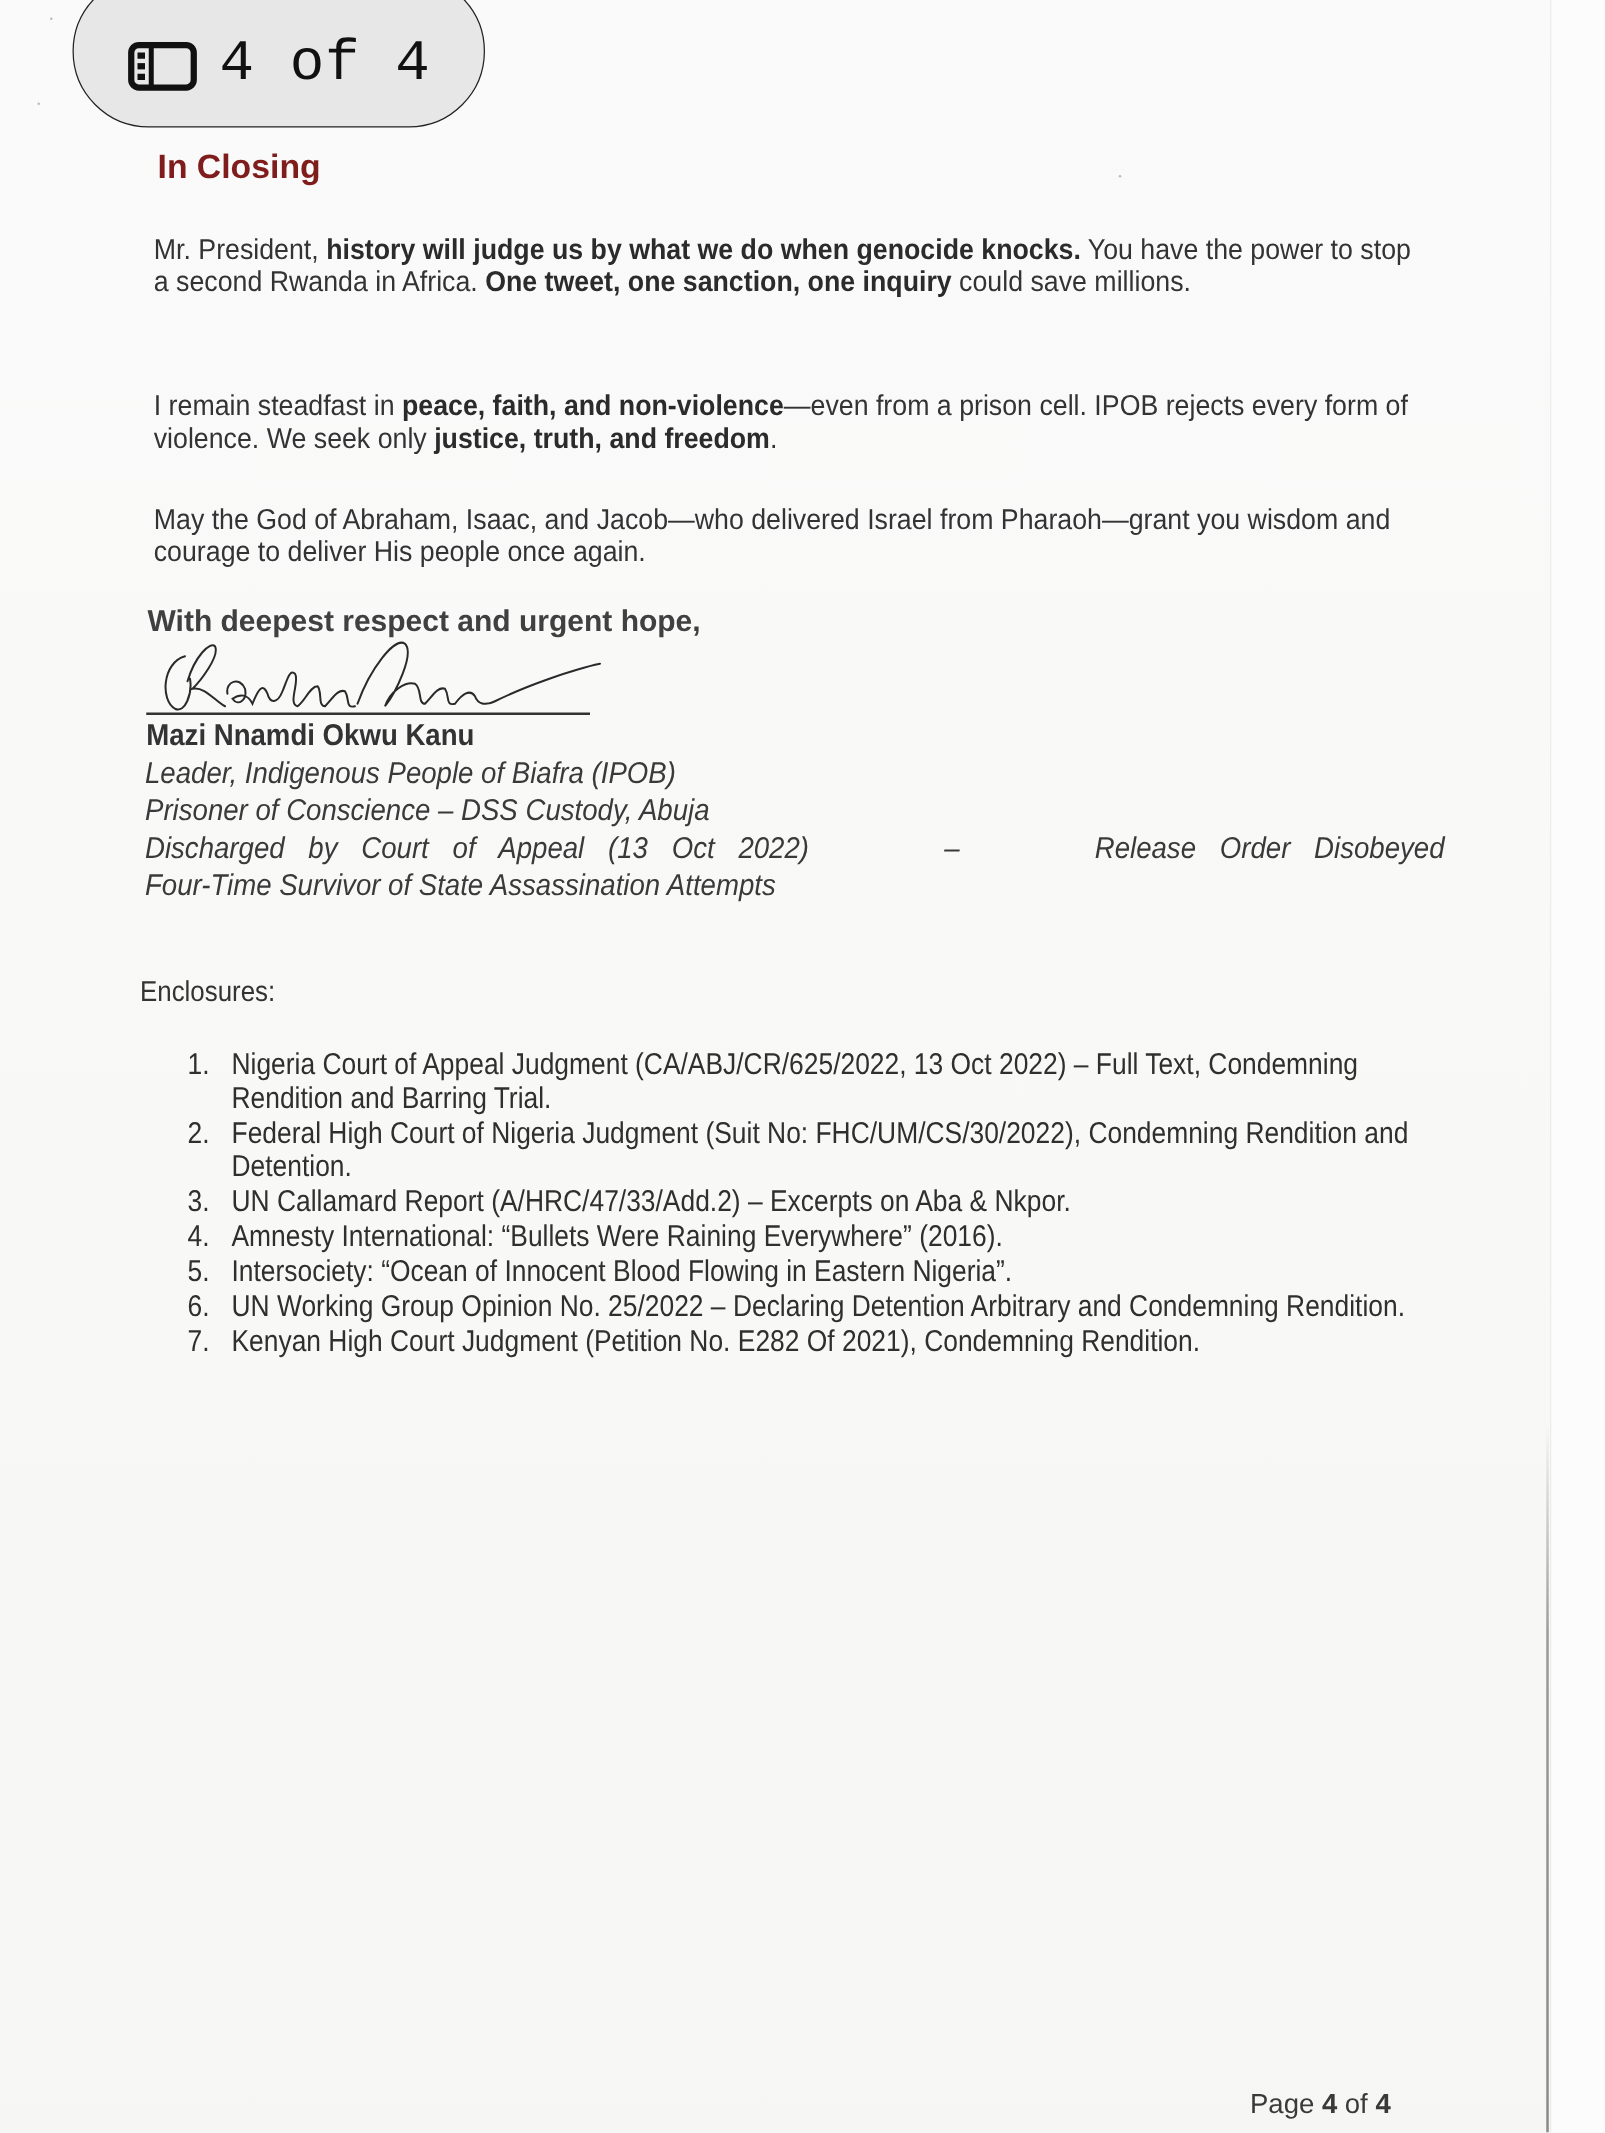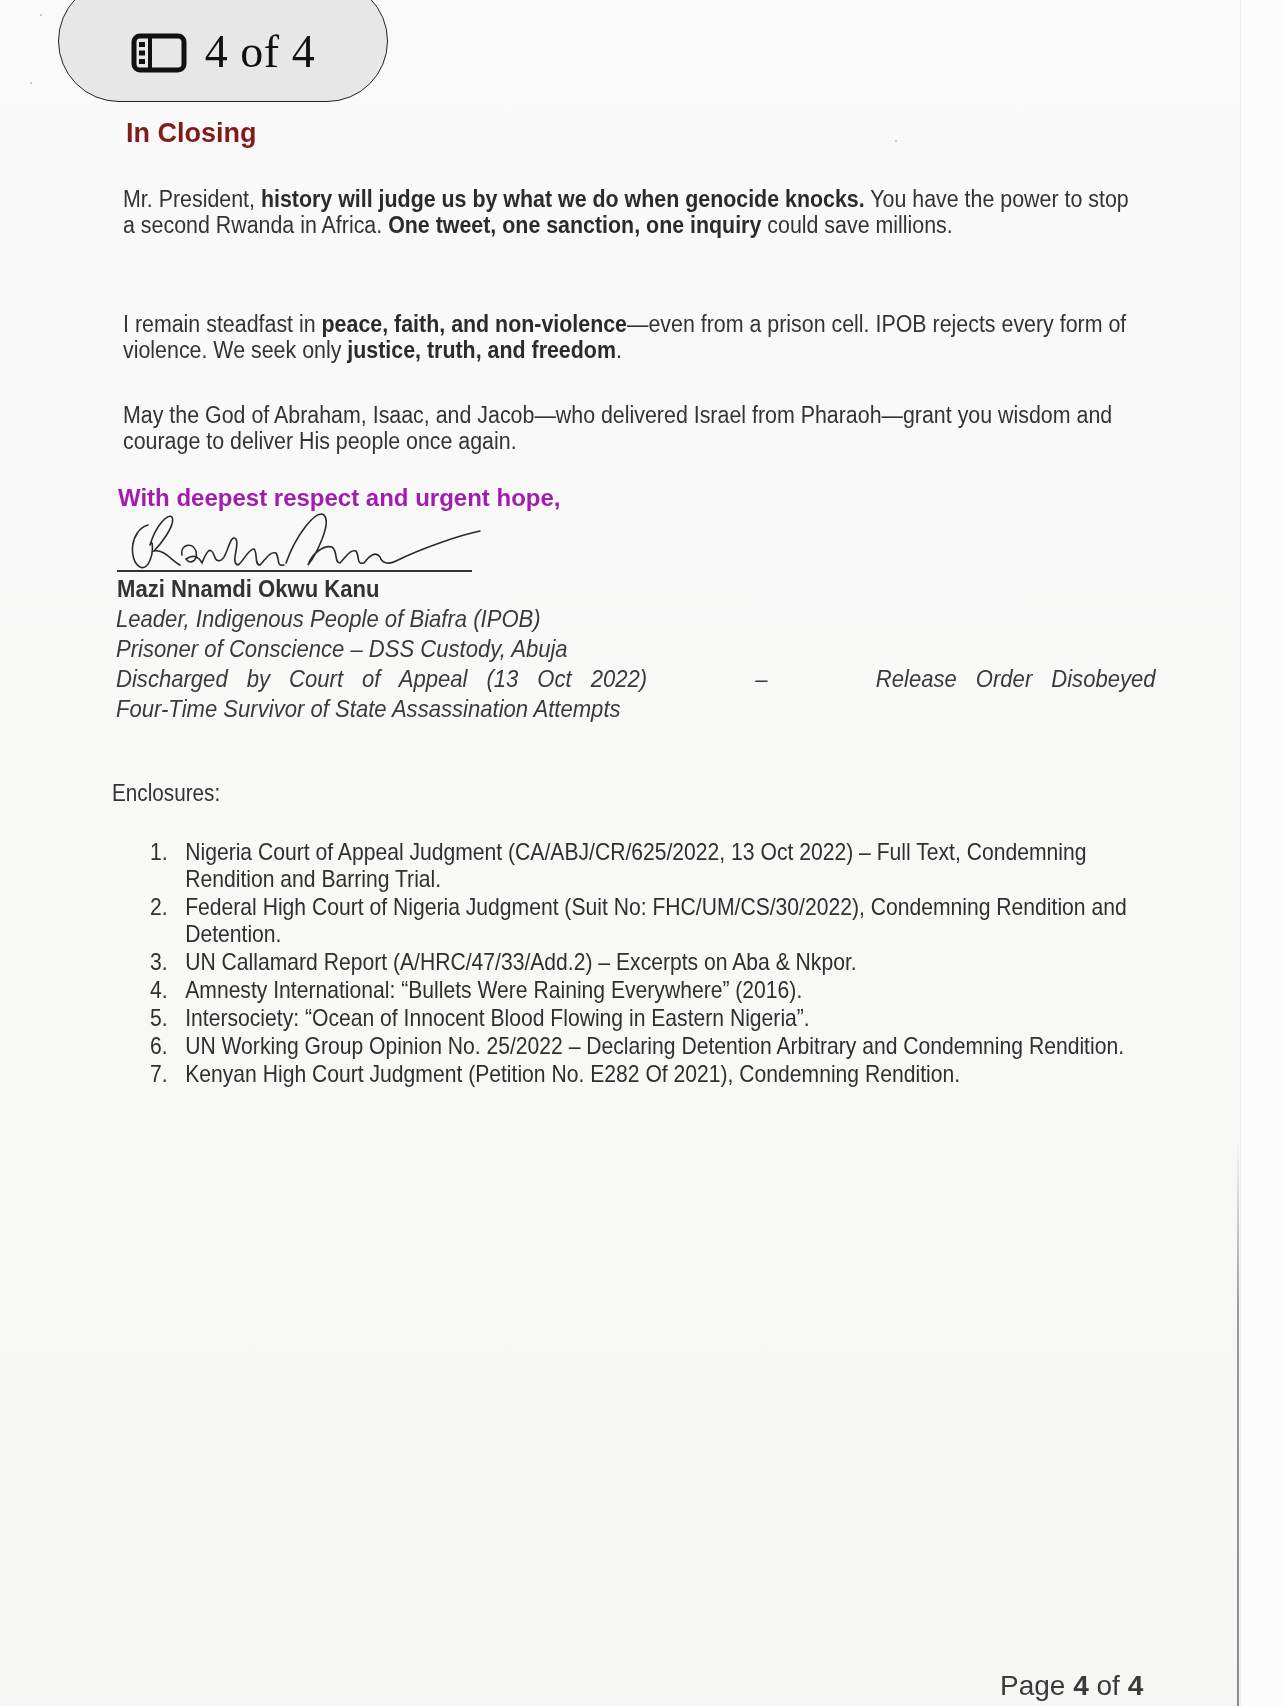--- a/index.html
+++ b/index.html
@@ -23,39 +23,39 @@
       background: #fcfcfc; border-left: 1px solid #ececec;
     }
     .page-pill {
       position: absolute; left: 58px; top: -20px; width: 330px; height: 122px;
       border: 1.5px solid #222; border-radius: 70px;
       background: #e7e7e7;
       display: flex; align-items: center; justify-content: center;
       padding-top: 20px; box-sizing: border-box; cursor: pointer;
     }
     .pill-icon { width: 56px; height: 40px; margin-right: 18px; margin-top: 4px; }
-    .pill-label { font-family: Liberation Serif, serif; font-size: 46px; color: #111; letter-spacing: 0.5px; }
+    .pill-label { font-family: Liberation Mono, monospace; font-size: 46px; color: #111; letter-spacing: 0.5px; }
 
     .doc { position: absolute; left: 0; top: 0; width: 1240px; }
     .heading {
       position: absolute; left: 126px; top: 118px;
       font-size: 27px; font-weight: bold; color: #7f1d1d; margin: 0;
     }
     .para {
       position: absolute; left: 123px; width: 1015px;
       font-size: 23px; line-height: 26px; color: #333; margin: 0;
       font-family: "Liberation Sans", sans-serif;
       transform: scaleX(0.93); transform-origin: left top;
     }
     .para b { color: #2b2b2b; }
     .p1 { top: 186px; width: 1095px; }
     .p2 { top: 311px; width: 1095px; }
     .p3 { top: 402px; width: 1095px; }
 
-    .closing { position: absolute; left: 118px; top: 484px; font-size: 24px; font-weight: bold; color: #a21caf; margin: 0; }
+    .closing { position: absolute; left: 118px; top: 484px; font-size: 24px; font-weight: bold; color: #404040; margin: 0; }
     .signature { position: absolute; left: 120px; top: 505px; width: 420px; height: 70px; }
     .sig-line { position: absolute; left: 117px; top: 570px; width: 355px; height: 2px; background: #333; }
     .signer-name { position: absolute; left: 117px; top: 575px; font-size: 24px; font-weight: bold; color: #333; margin: 0; transform: scaleX(0.92); transform-origin: left top; }
     .signer-line {
       position: absolute; left: 116px; font-size: 24px; font-style: italic; color: #3a3a3a; margin: 0;
       transform: scaleX(0.92); transform-origin: left top; white-space: nowrap;
     }
     .t1 { top: 605px; }
     .t2 { top: 635px; }
     .t3 { top: 665px; width: 1130px; display: flex; justify-content: space-between; word-spacing: 14px; }
@@ -63,21 +63,21 @@
 
     .enc-label { position: absolute; left: 112px; top: 780px; font-size: 23px; color: #333; margin: 0; transform: scaleX(0.9); transform-origin: left top; }
     .enc-list { position: absolute; left: 150px; top: 838px; width: 1000px; margin: 0; padding: 0; list-style: none; }
     .enc-item {
       position: relative; padding-left: 40px; font-size: 24px; line-height: 27px; color: #2f2f2f;
       transform: scaleX(0.88); transform-origin: left top; width: 1090px; margin-bottom: 1px;
     }
     .enc-num { position: absolute; left: 0; top: 0; }
     .enc-text { display: block; }
 
-    .footer { position: absolute; left: 1000px; top: 1670px; font-size: 28px; color: #3a3a3a; margin: 0; }
+    .footer { position: absolute; left: 1000px; top: 1670px; font-size: 22px; color: #3a3a3a; margin: 0; }
     .footer b { font-weight: bold; }
     .speck { position: absolute; width: 2px; height: 2px; background: #bbb; border-radius: 1px; }
   </style>
 </head>
 <body>
 
 <div class="page"></div>
 <div class="right-strip"></div>
 <div class="right-edge"></div>
 

